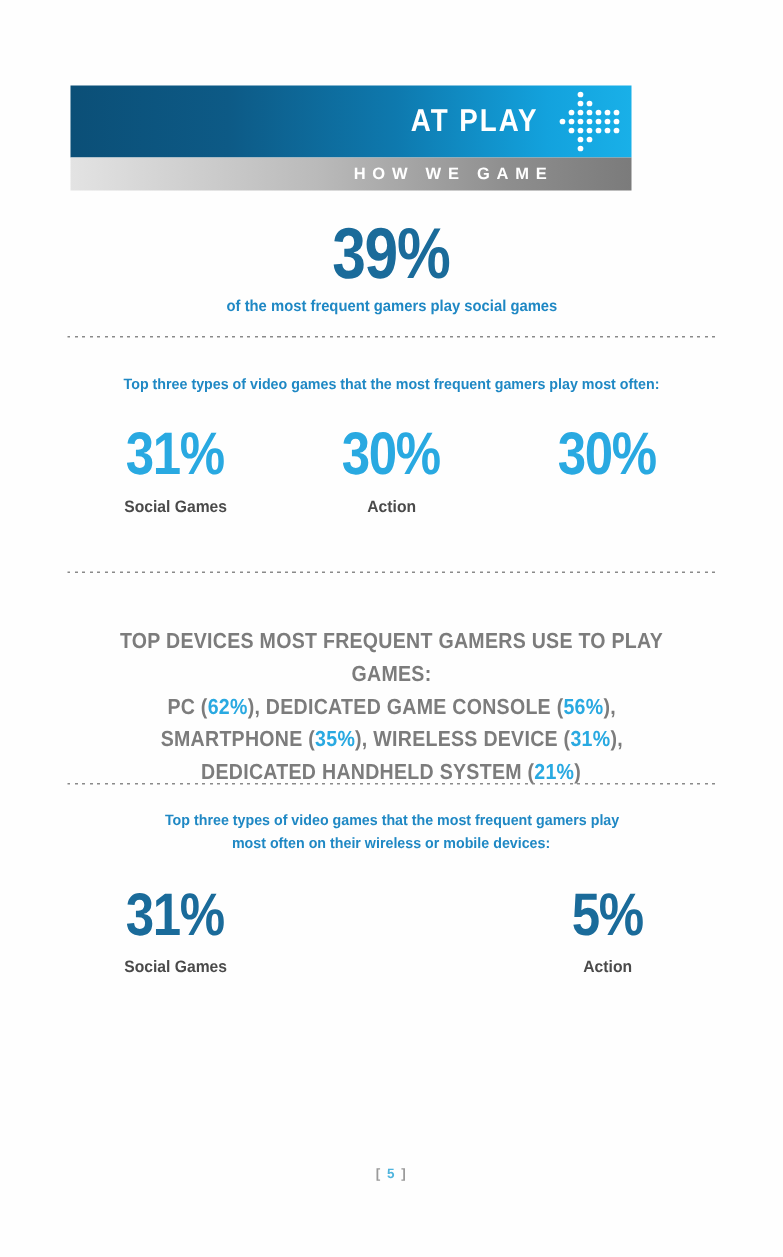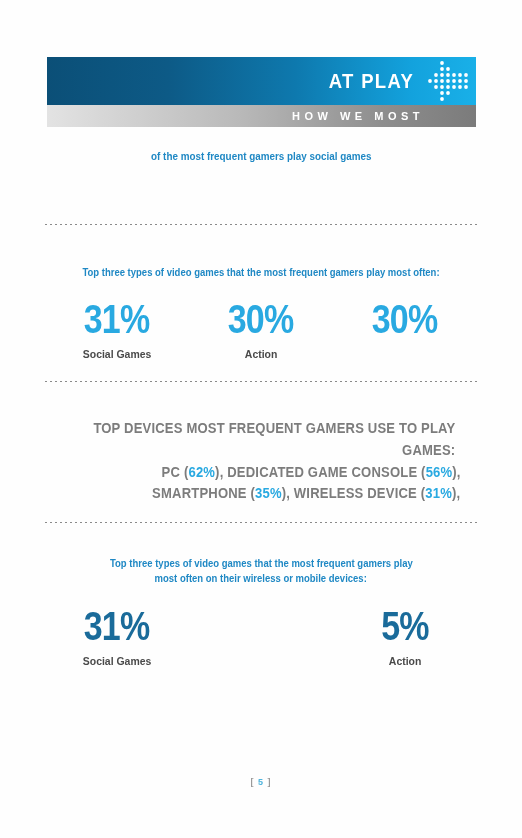--- a/index.html
+++ b/index.html
@@ -21,21 +21,21 @@
     width: 522px;
     height: 838px;
     background: #fefefe;
   }
 
   
   .header-wrap {
     position: absolute;
     left: 47px;
     top: 57px;
-    width: 429px;
+    width: 374px;
   }
   .header-blue {
     position: relative;
     height: 48px;
     background: linear-gradient(to right, #0b4f77 0%, #0d5a86 28%, #0e79ae 58%, #13a2dd 85%, #19b0e8 100%);
     overflow: hidden;
   }
   .header-title {
     position: absolute;
     right: 56px;
@@ -110,21 +110,20 @@
     color: #1f88c4;
   }
   .hero-caption span { display: inline-block; transform: scaleX(0.94); }
 
   
   .section {
     position: absolute;
     left: 45px;
     width: 432px;
     text-align: center;
-    margin-top: 16px;
   }
   .section-heading {
     font-size: 10px;
     font-weight: bold;
     color: #1f88c4;
     line-height: 1.45;
   }
   .section-heading span { display: inline-block; transform: scaleX(0.95); }
 
   .stats-row {
@@ -156,21 +155,21 @@
     color: #4a4a4a;
     line-height: 1.35;
   }
   .stat-label span { display: inline-block; transform: scaleX(0.95); }
 
   
   .devices {
     position: absolute;
     left: 45px;
     width: 432px;
-    text-align: right;
+    text-align: center;
   }
   .devices-line {
     font-size: 14.5px;
     font-weight: bold;
     color: #7c7c7c;
     line-height: 1.5;
     letter-spacing: 0.2px;
     font-family: "Liberation Sans Narrow", "Liberation Sans", sans-serif;
   }
   .devices-line > span { display: inline-block; transform: scaleX(0.9); }
@@ -224,25 +223,26 @@
               <circle cx="38" cy="27" r="1.9"></circle>
               <circle cx="44" cy="27" r="1.9"></circle>
             <circle cx="20" cy="33" r="1.9"></circle>
               <circle cx="26" cy="33" r="1.9"></circle>
             <circle cx="20" cy="39" r="1.9"></circle>
           </g>
         </svg>
       </div>
     </div>
     <div class="header-gray">
-      <div class="header-sub">HOW WE MOST</div>
+      <div class="header-sub">HOW WE GAME</div>
     </div>
   </div>
 
   <div class="hero">
+    <div class="hero-number"><span>39%</span></div>
     <div class="hero-caption"><span>of the most frequent gamers play social games</span></div>
   </div>
 
   <div class="divider" style="top:224px;"></div>
 
   <div class="section" style="top:250px;">
     <div class="section-heading"><span>Top three types of video games that the most frequent gamers play most often:</span></div>
     <div class="stats-row">
       <div class="stat-col">
         <div class="stat-value cyan"><span>31%</span></div>
@@ -257,20 +257,21 @@
       </div>
     </div>
   </div>
 
   <div class="divider" style="top:381px;"></div>
 
   <div class="devices" style="top:418px;">
     <div class="devices-line"><span>TOP DEVICES MOST FREQUENT GAMERS USE TO PLAY GAMES:</span></div>
     <div class="devices-line"><span><span>PC (</span><b>62%</b><span>), DEDICATED GAME CONSOLE (</span><b>56%</b><span>),</span></span></div>
     <div class="devices-line"><span><span>SMARTPHONE (</span><b>35%</b><span>), WIRELESS DEVICE (</span><b>31%</b><span>),</span></span></div>
+    <div class="devices-line"><span><span>DEDICATED HANDHELD SYSTEM (</span><b>21%</b><span>)</span></span></div>
   </div>
 
   <div class="divider" style="top:522px;"></div>
 
   <div class="section" style="top:541px;">
     <div class="section-heading">
       <span>Top three types of video games that the most frequent gamers play</span><br>
       <span>most often on their wireless or mobile devices:</span>
     </div>
     <div class="stats-row" style="margin-top:20px;">

